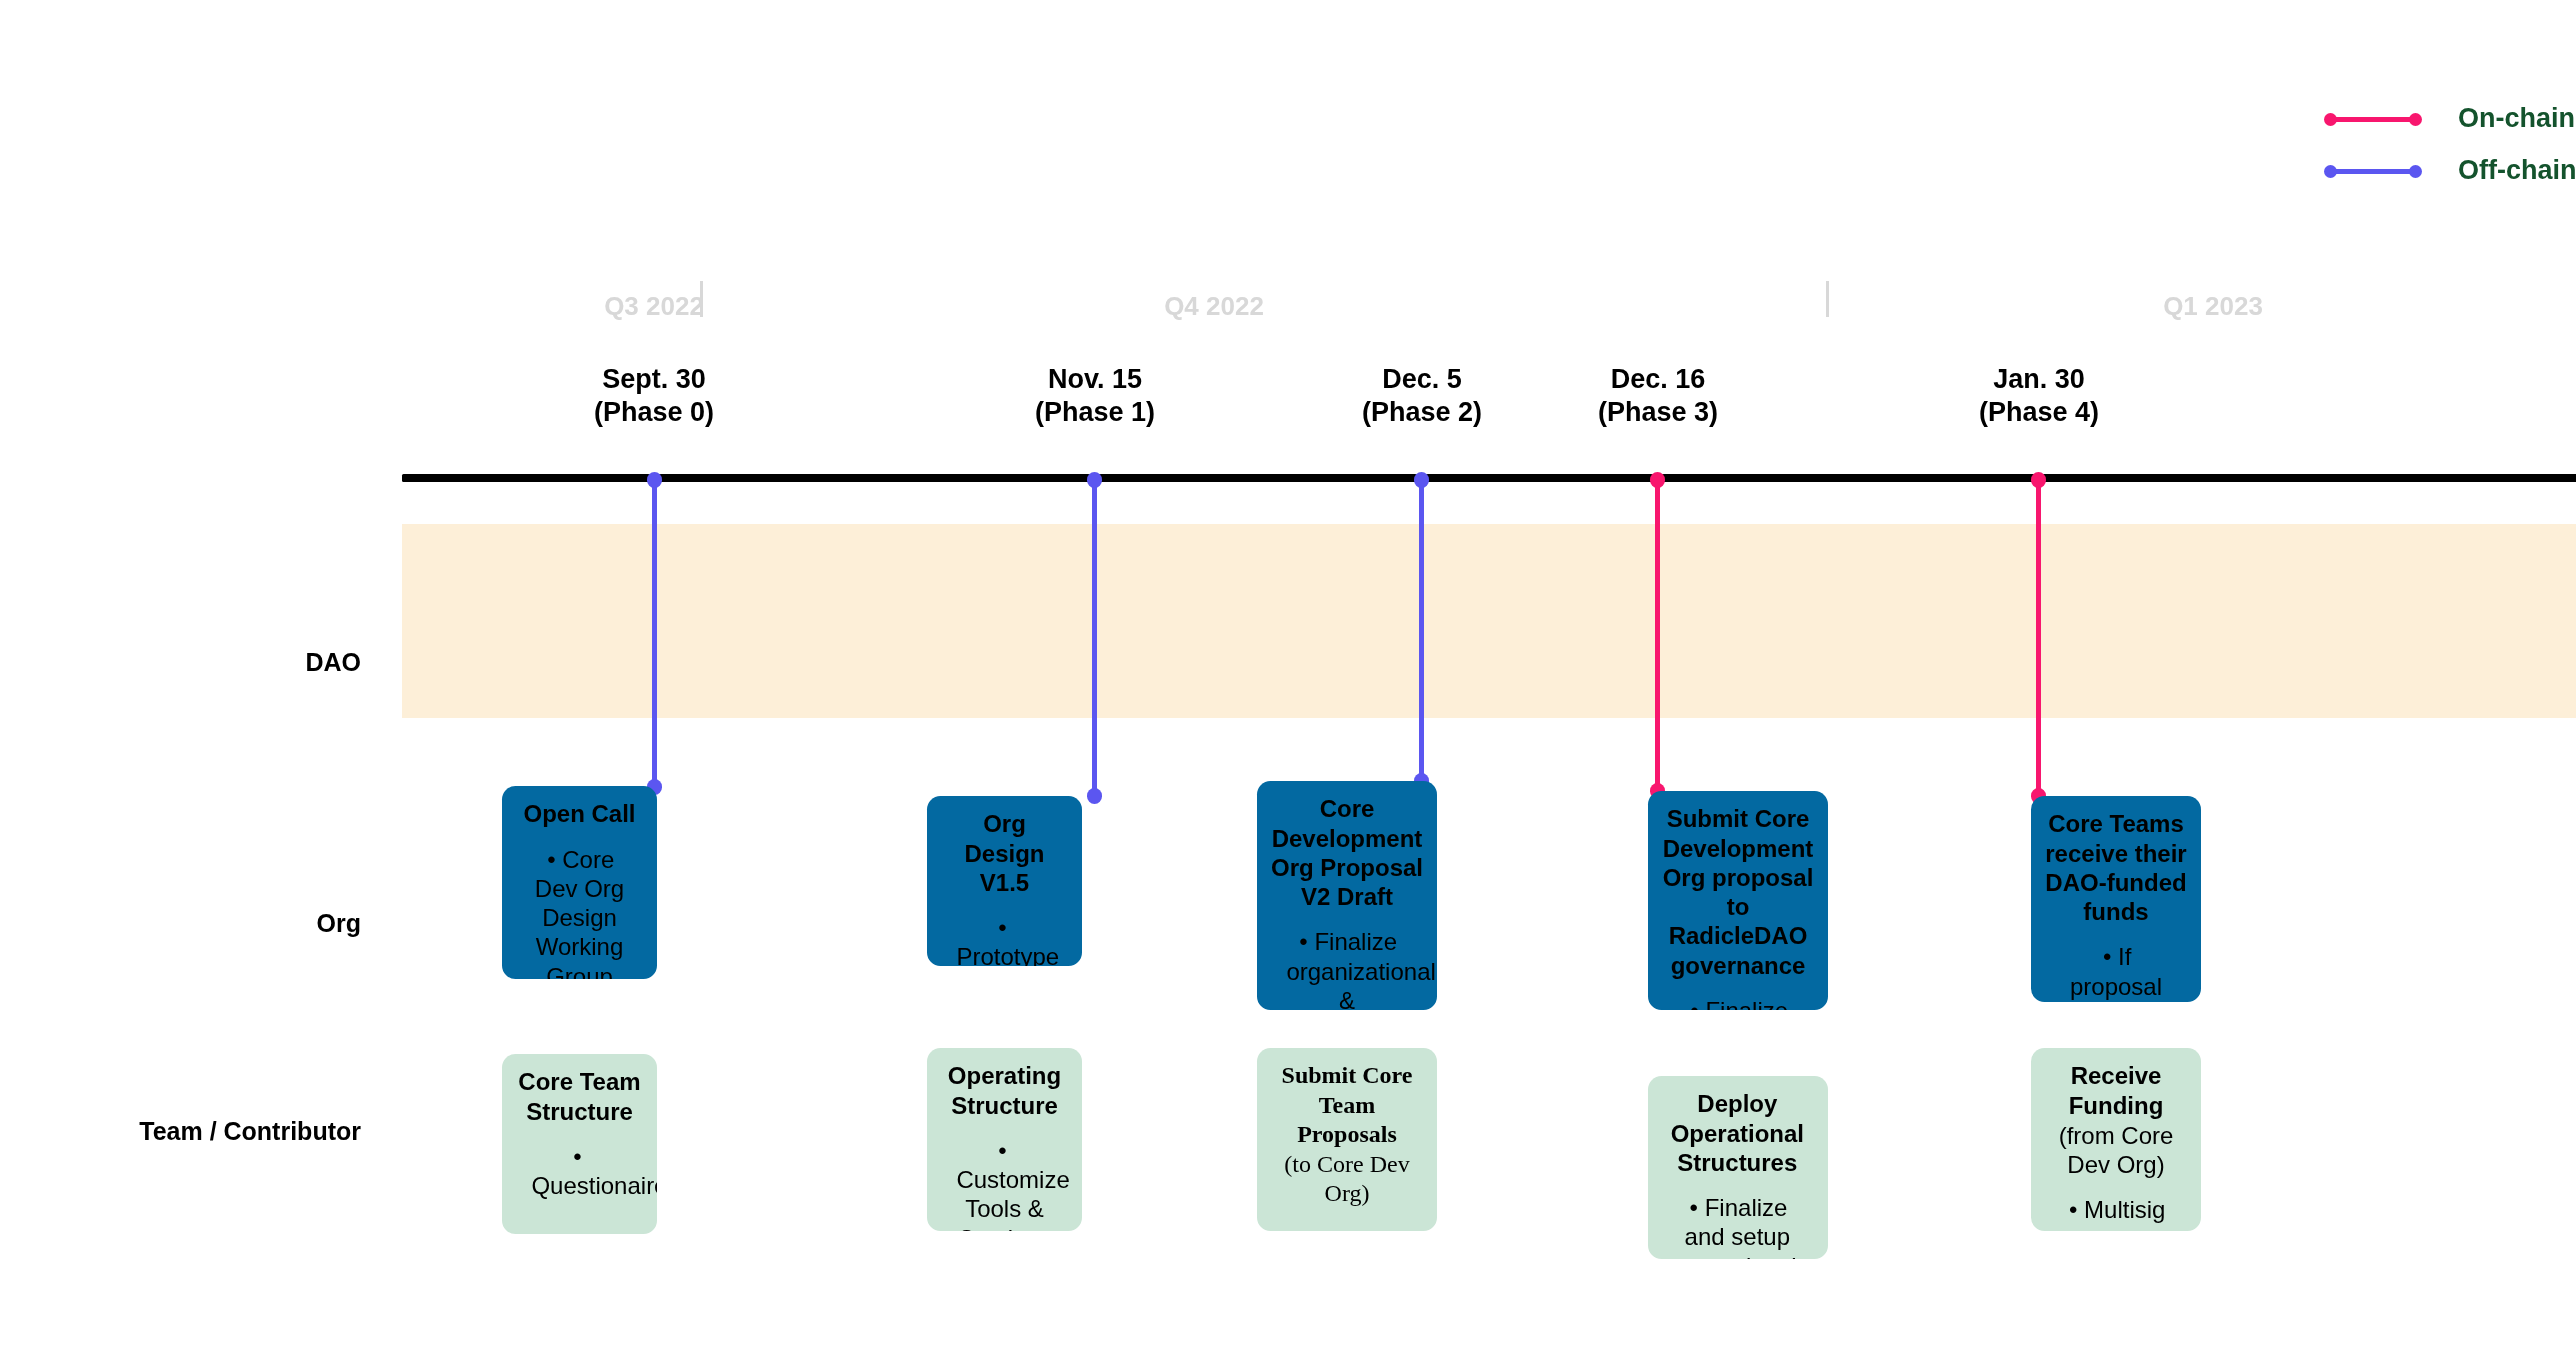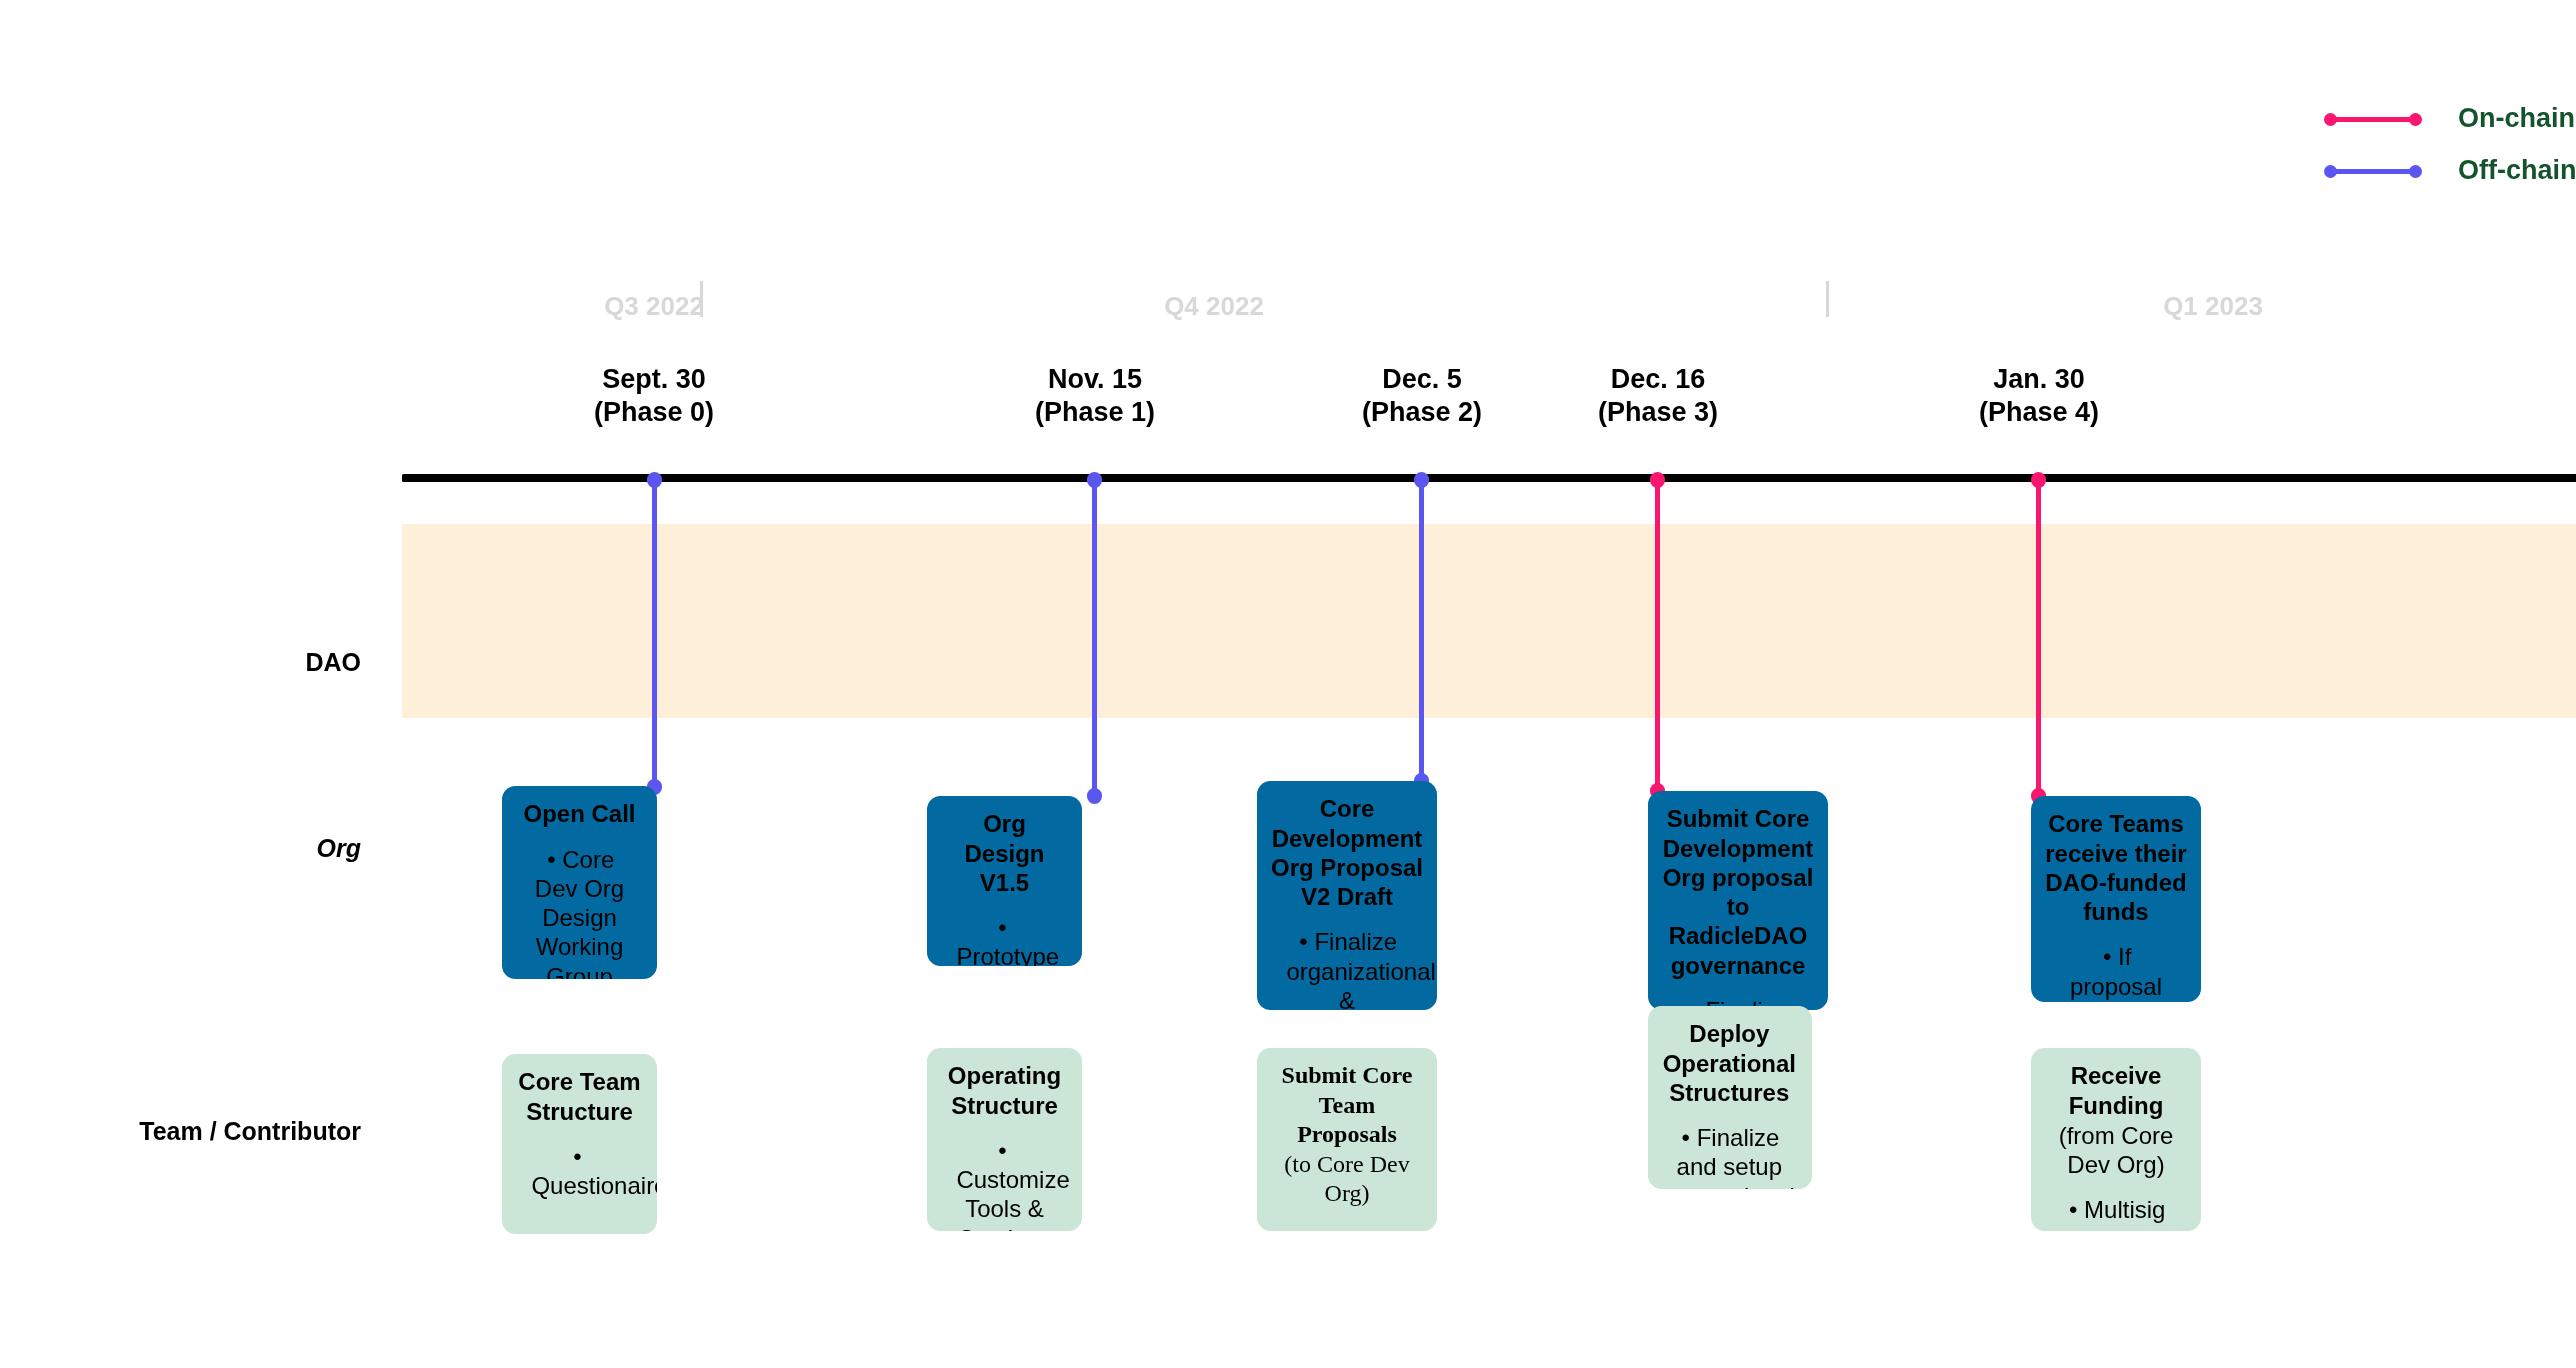--- a/index.html
+++ b/index.html
@@ -137,21 +137,21 @@
         <span class="cdot bot" style="background: rgb(248, 22, 110);"></span>
       </div>
       <div class="conn" style="left: 2036px; top: 479px; height: 318px; background: rgb(248, 22, 110);">
         <span class="cdot top" style="background: rgb(248, 22, 110);"></span>
         <span class="cdot bot" style="background: rgb(248, 22, 110);"></span>
       </div>
     </div>
 
   <div id="rowlabels">
       <div class="row-label" style="right: 2821px; top: 662px;">DAO</div>
-      <div class="row-label" style="right: 2821px; top: 848px; font-style: italic;">Org</div>
+      <div class="row-label" style="right: 2821px; top: 923px;">Org</div>
       <div class="row-label" style="right: 2821px; top: 1131px;">Team / Contributor</div>
     </div>
 
   <div id="orgcards">
       <div class="card org-card" style="left: 502px; top: 786px; width: 155px; height: 193px;">
         <div class="c-title">Open Call</div>
         <ul>
           <li><span class="bul">•</span><span>Core Dev Org Design Working Group</span></li>
         </ul>
       </div>
@@ -194,21 +194,21 @@
           <li><span class="bul">•</span><span>Customize Tools &amp; Services</span></li>
         </ul>
       </div>
       <div class="card team-card" style="left: 1257px; top: 1048px; width: 180px; height: 183px; font-family: Liberation Serif, serif;">
         <div class="c-title">Submit Core Team Proposals</div>
         <div class="c-sub">(to Core Dev Org)</div>
         <ul>
           <li><span class="bul">•</span><span>Include scope, objectives, budgets, and contributors</span></li>
         </ul>
       </div>
-      <div class="card team-card" style="left: 1648px; top: 1006px; width: 164px; height: 183px; padding-left: 12px;">
+      <div class="card team-card" style="left: 1648px; top: 1076px; width: 180px; height: 183px; padding-left: 12px;">
         <div class="c-title">Deploy Operational Structures</div>
         <ul>
           <li><span class="bul">•</span><span>Finalize and setup operational structures</span></li>
         </ul>
       </div>
       <div class="card team-card" style="left: 2031px; top: 1048px; width: 170px; height: 183px;">
         <div class="c-title">Receive Funding</div>
         <div class="c-sub">(from Core Dev Org)</div>
         <ul>
           <li><span class="bul">•</span><span>Multisig &amp; payments process ready</span></li>

